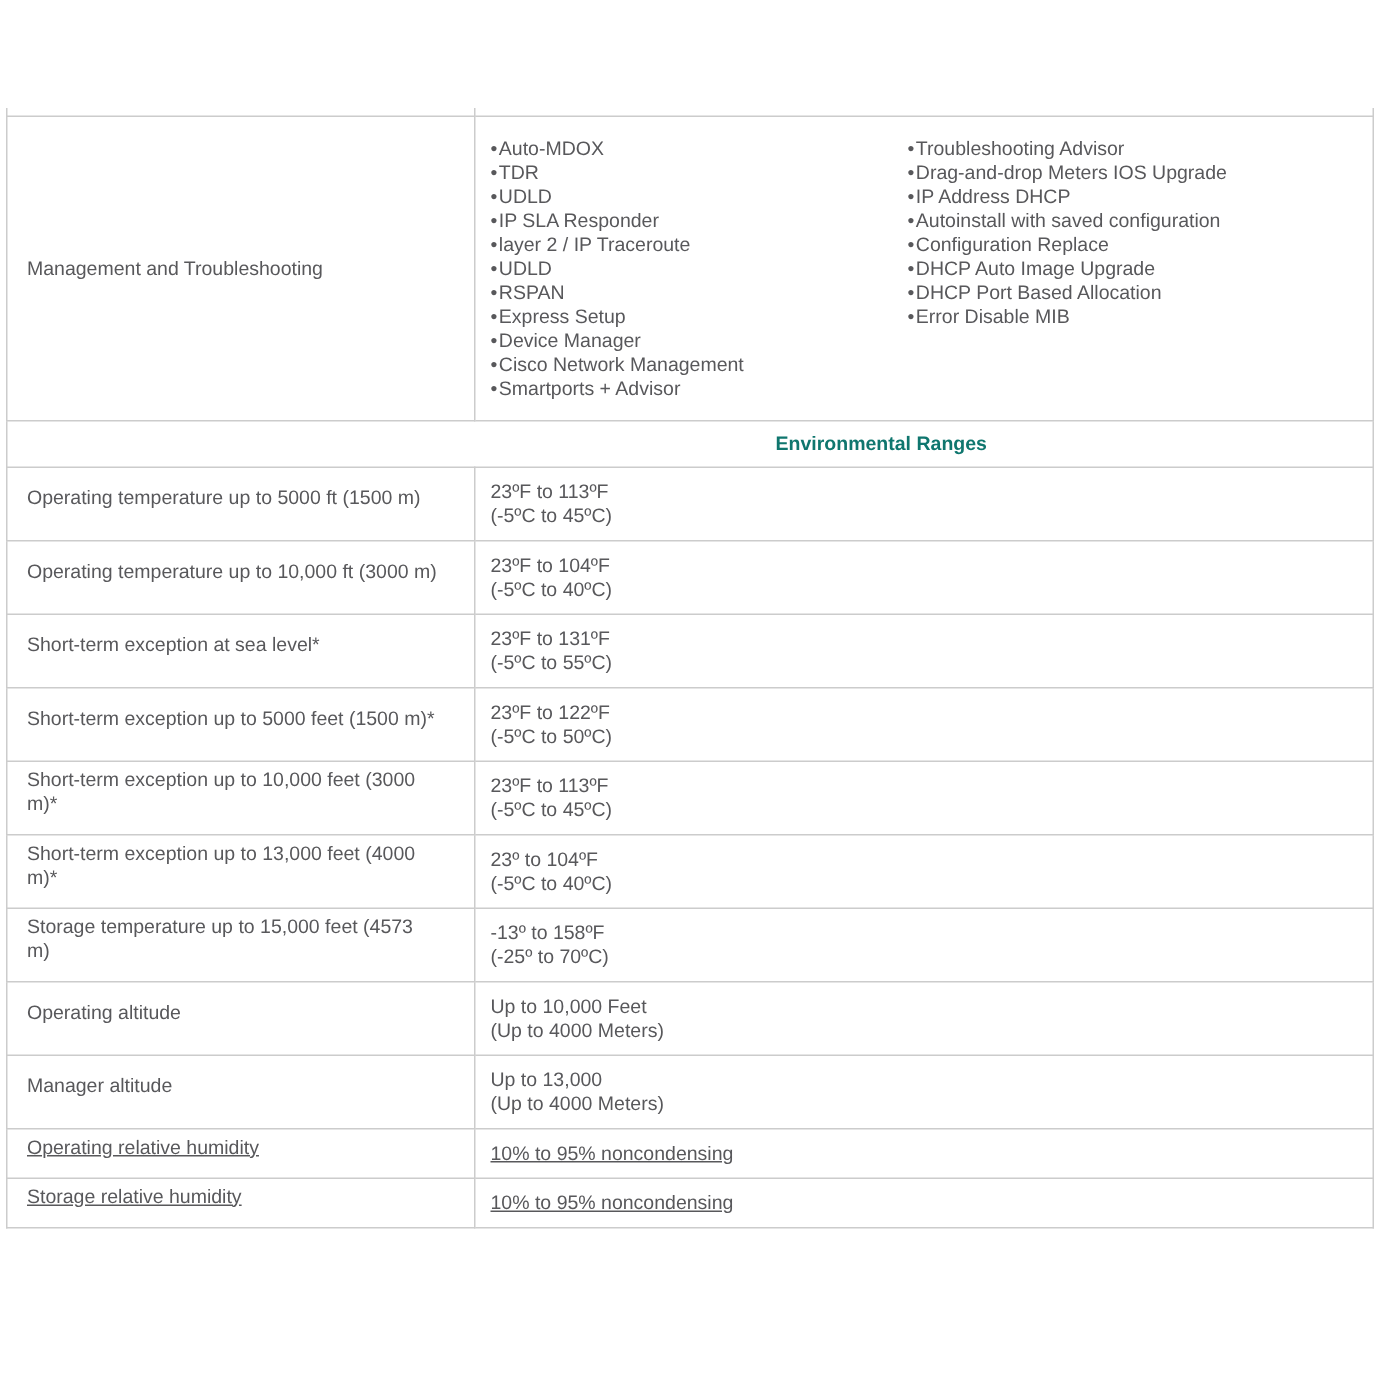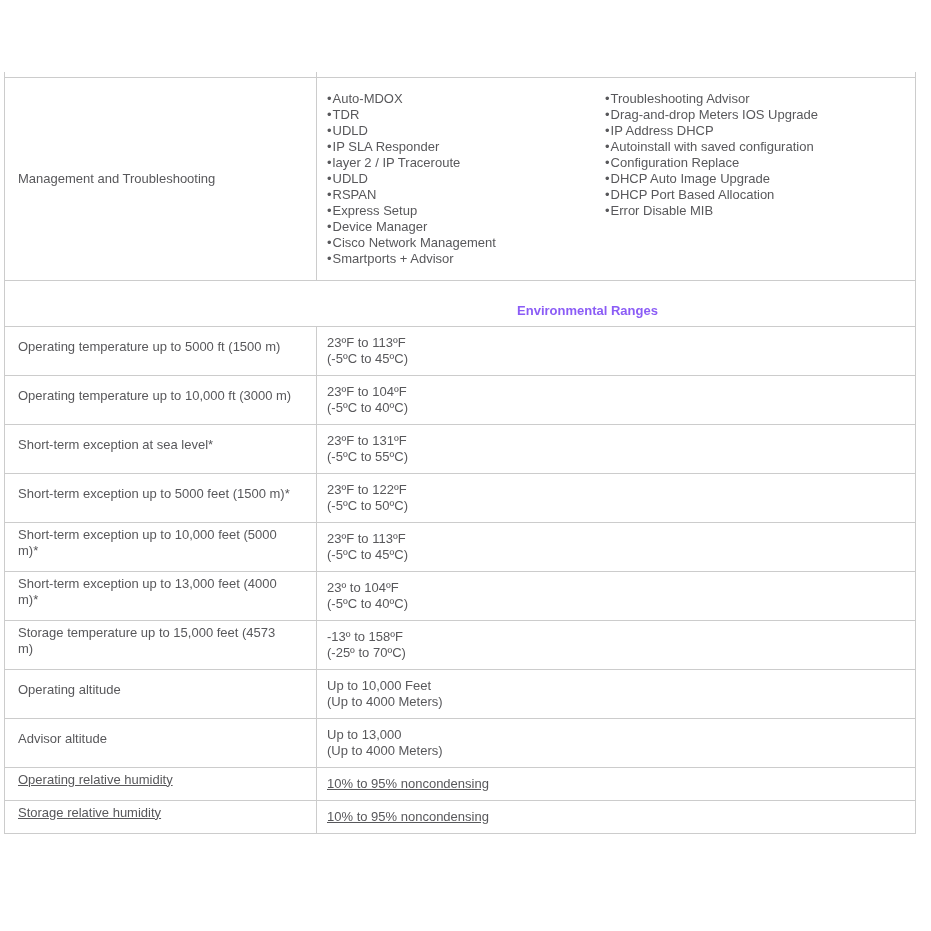--- a/index.html
+++ b/index.html
@@ -22,22 +22,22 @@
   .mgmt-label { padding:4px 14px 4px 13px; vertical-align:middle; }
   .mgmt-features { vertical-align:top; padding:13px 10px 13px 10px; height:176px; }
   .feat-cols { display:flex; align-items:flex-start; }
   .feat-list { line-height:16px; }
   .feat-list.list1 { width:278px; }
   .feat { white-space:nowrap; }
   .bullet { margin-right:1px; }
 
   
   .header-cell {
-    font-weight:bold; color:#8b5cf6; text-align:center;
-    padding:22px 0 7px 255px; line-height:16px;
+    font-weight:bold; color:#0f766e; text-align:center;
+    padding:7px 0 7px 255px; line-height:16px;
   }
 
   
   td.c1 { padding:0 24px 8px 13px; }
   td.c2 { padding:8px 10px; }
   tr.row-tall td { height:48px; }
   tr.row-short td { height:32px;text-decoration:underline; }
 </style>
 </head>
 <body>
@@ -110,21 +110,21 @@
           </td>
         </tr>
         <tr class="row-tall">
           <td class="c1">Short-term exception up to 5000 feet (1500 m)*</td>
           <td class="c2">
             <div>23ºF to 122ºF</div>
             <div>(-5ºC to 50ºC)</div>
           </td>
         </tr>
         <tr class="row-tall">
-          <td class="c1">Short-term exception up to 10,000 feet (5000 m)*</td>
+          <td class="c1">Short-term exception up to 10,000 feet (3000 m)*</td>
           <td class="c2">
             <div>23ºF to 113ºF</div>
             <div>(-5ºC to 45ºC)</div>
           </td>
         </tr>
         <tr class="row-tall">
           <td class="c1">Short-term exception up to 13,000 feet (4000 m)*</td>
           <td class="c2">
             <div>23º to 104ºF</div>
             <div>(-5ºC to 40ºC)</div>
@@ -138,21 +138,21 @@
           </td>
         </tr>
         <tr class="row-tall">
           <td class="c1">Operating altitude</td>
           <td class="c2">
             <div>Up to 10,000 Feet</div>
             <div>(Up to 4000 Meters)</div>
           </td>
         </tr>
         <tr class="row-tall">
-          <td class="c1">Advisor altitude</td>
+          <td class="c1">Manager altitude</td>
           <td class="c2">
             <div>Up to 13,000</div>
             <div>(Up to 4000 Meters)</div>
           </td>
         </tr>
         <tr class="row-short">
           <td class="c1">Operating relative humidity</td>
           <td class="c2">
             <div>10% to 95% noncondensing</div>
           </td>

